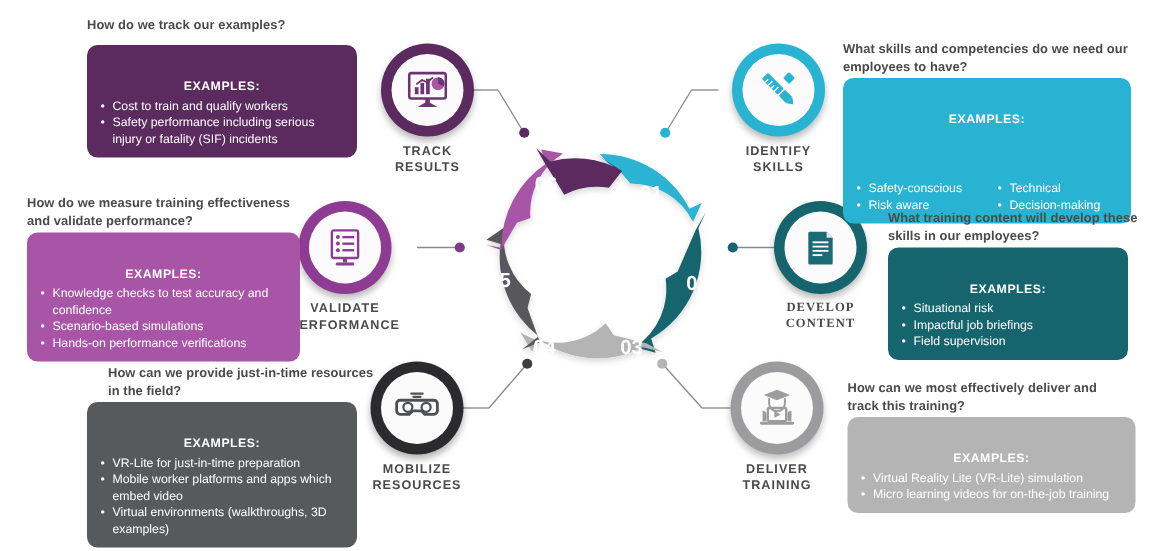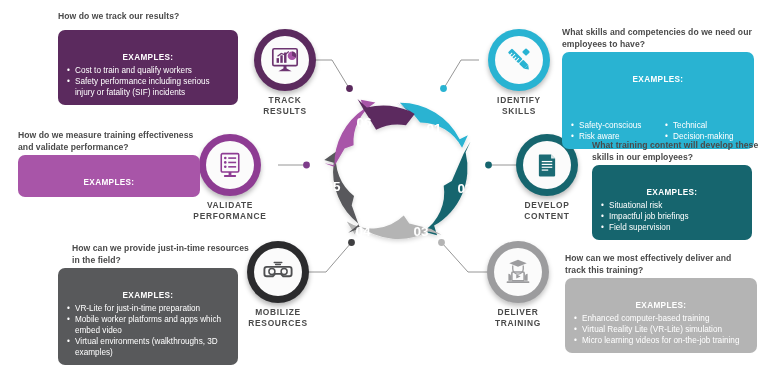--- a/index.html
+++ b/index.html
@@ -228,21 +228,21 @@
           <rect x="14.4" y="24" width="3.2" height="3.4"></rect>
           <rect x="9" y="27.5" width="14" height="2.2" rx="1"></rect>
         </svg>
       </div>
     </div>
     <div class="nlabel" style="width:110px; margin-left:-24px;">
       <span>VALIDATE</span><br><span>PERFORMANCE</span>
     </div>
   </div>
 
-  <div class="node" style="left:516px; top:134px;">
+  <div class="node" style="left:516px; top:134px;font-family:Liberation Serif, serif;">
     <div class="ringwrap">
       <div class="ring" style="background:#16656e; box-shadow:0 3px 5px rgba(0,0,0,.28);"></div>
       <div class="inner">
         <svg width="26" height="26" viewBox="0 0 32 32" fill="#1b6b74">
           <path d="M6 3 h15 l5 5 v21 a1 1 0 0 1 -1 1 H7 a1 1 0 0 1 -1 -1 V4 a1 1 0 0 1 1 -1 z"></path>
           <path d="M21 3 v5 h5 z" fill="#ffffff" opacity="0.85"></path>
           <g fill="#ffffff">
             <rect x="9.5" y="11" width="13" height="1.5"></rect>
             <rect x="9.5" y="14.5" width="13" height="1.5"></rect>
             <rect x="9.5" y="18" width="13" height="1.5"></rect>
@@ -286,32 +286,37 @@
           <path d="M27 18 a3 3 0 0 0 -3 3 v5 h3 z"></path>
           <rect x="3" y="26.5" width="26" height="2.2" rx="1"></rect>
         </svg>
       </div>
     </div>
     <div class="nlabel">
       <span>DELIVER</span><br><span>TRAINING</span>
     </div>
   </div>
 
-  <div class="question" style="left:58px; top:11px; width:190px;">How do we track our results?</div>
+  <div class="question" style="left:58px; top:11px; width:190px;">How do we track our examples?</div>
   <div class="exbox" style="left:58px; top:30px; width:180px; background:#5b2a5e;">
     <div class="extitle">EXAMPLES:</div>
     <ul>
       <li>Cost to train and qualify workers</li>
       <li>Safety performance including serious injury or fatality (SIF) incidents</li>
     </ul>
   </div>
 
   <div class="question" style="left:18px; top:130px; width:180px;">How do we measure training effectiveness and validate performance?</div>
   <div class="exbox" style="left:18px; top:155px; width:182px; background:#a855a8;">
     <div class="extitle">EXAMPLES:</div>
+    <ul>
+      <li>Knowledge checks to test accuracy and confidence</li>
+      <li>Scenario-based simulations</li>
+      <li>Hands-on performance verifications</li>
+    </ul>
   </div>
 
   <div class="question" style="left:72px; top:243px; width:180px;">How can we provide just-in-time resources in the field?</div>
   <div class="exbox" style="left:58px; top:268px; width:180px; background:#58595b;">
     <div class="extitle">EXAMPLES:</div>
     <ul>
       <li>VR-Lite for just-in-time preparation</li>
       <li>Mobile worker platforms and apps which embed video</li>
       <li>Virtual environments (walkthroughs, 3D examples)</li>
     </ul>
@@ -335,19 +340,18 @@
       <li>Situational risk</li>
       <li>Impactful job briefings</li>
       <li>Field supervision</li>
     </ul>
   </div>
 
   <div class="question" style="left:565px; top:253px; width:186px;">How can we most effectively deliver and track this training?</div>
   <div class="exbox" style="left:565px; top:278px; width:192px; background:#b4b4b4;">
     <div class="extitle">EXAMPLES:</div>
     <ul>
-      <li>Enhanced computer-based training</li>
       <li>Virtual Reality Lite (VR-Lite) simulation</li>
       <li>Micro learning videos for on-the-job training</li>
     </ul>
   </div>
 
 </div>
 
 </body></html>

